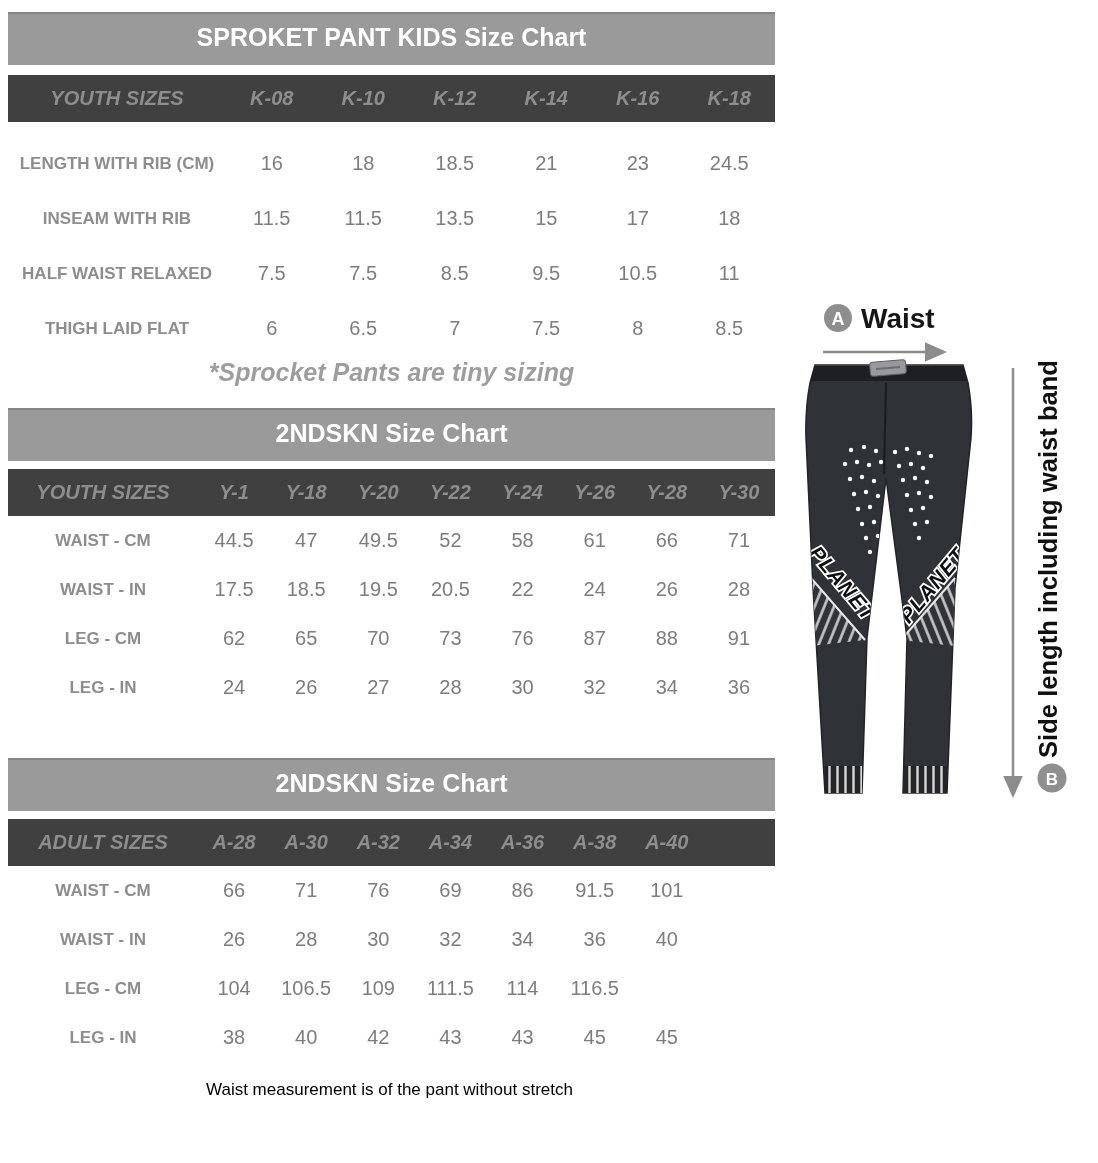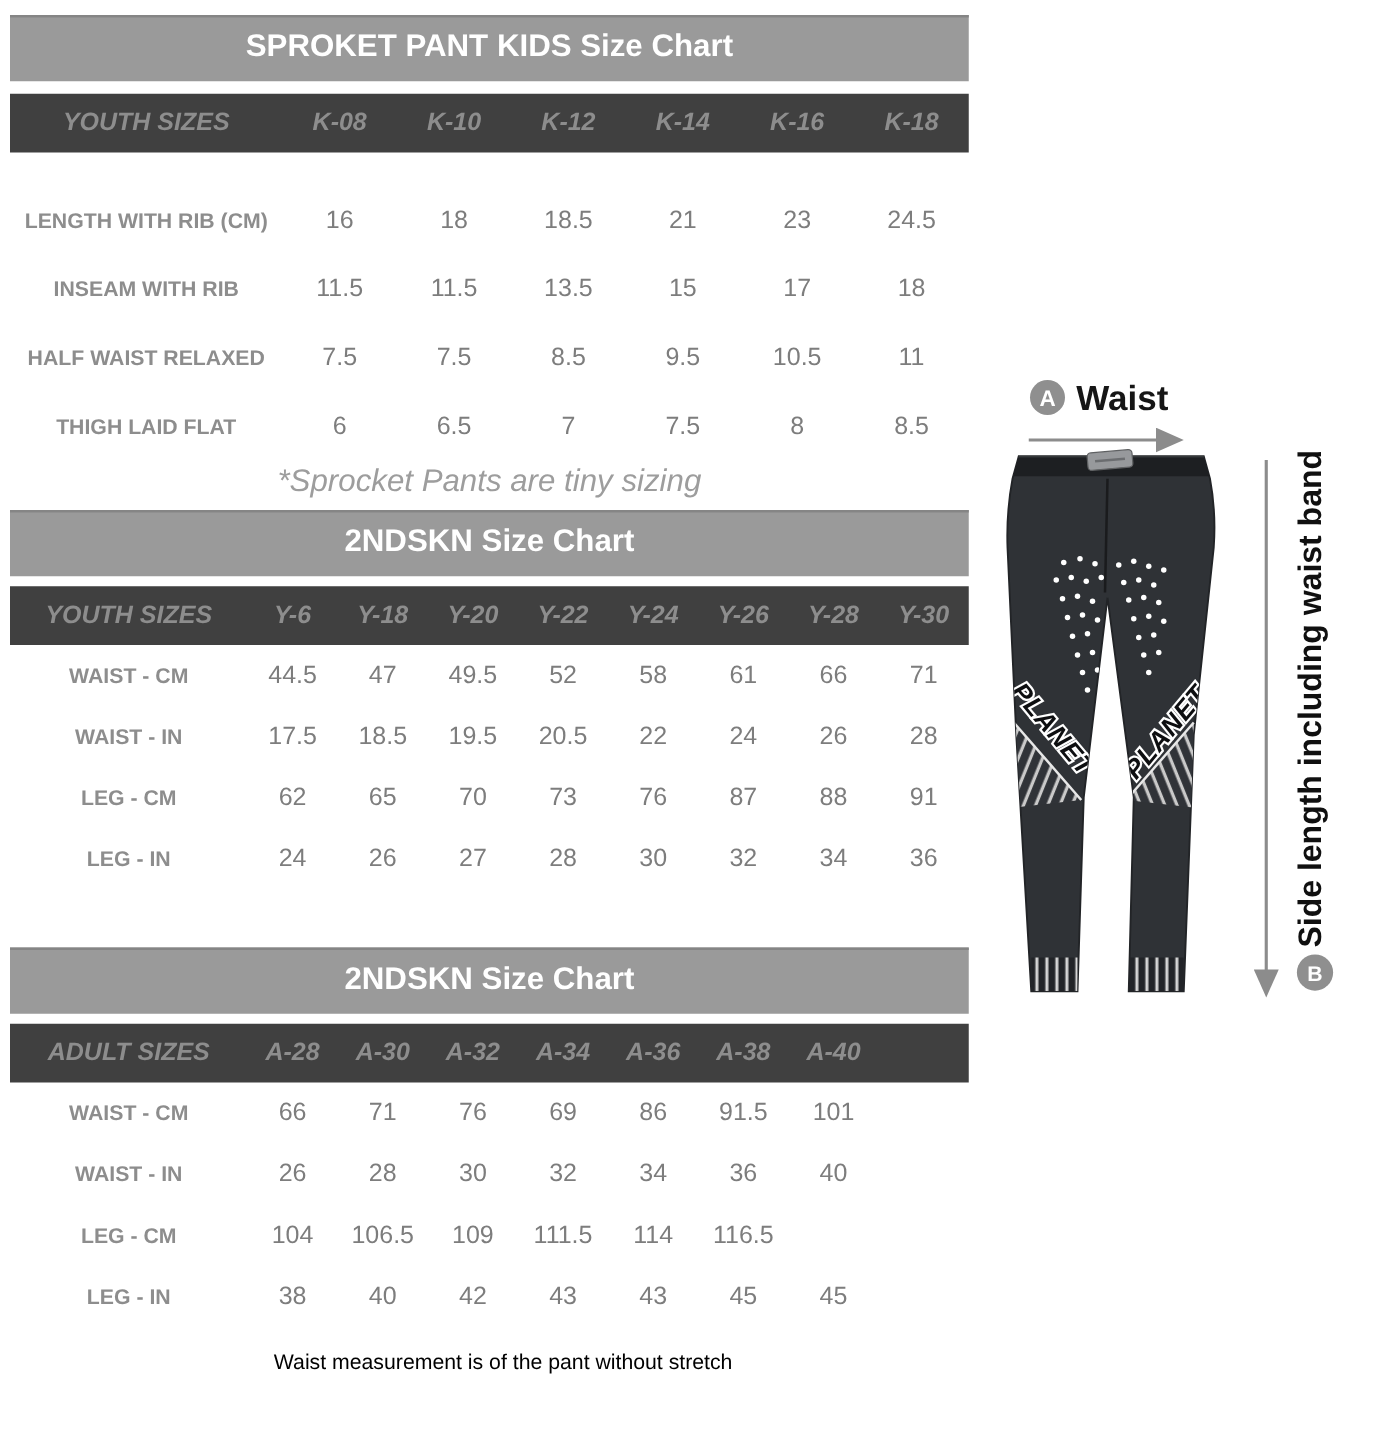--- a/index.html
+++ b/index.html
@@ -19,33 +19,33 @@
     margin-top:10px; height:47px; background:#404040;
     display:grid; align-items:center;font-style:italic;
   }
   .compact .head-row { margin-top:8px; }
   .t1-grid  { grid-template-columns:218px repeat(6,1fr); }
   .t23-grid { grid-template-columns:190px repeat(8,1fr); }
 
   .cell { text-align:center; }
   .head-row .cell { color:#8d8d8d; font-weight:bold; font-size:20px; }
   .rows { padding-top:0; }
-  #table1 .rows { padding-top:27px; }
+  #table1 .rows { padding-top:14px; }
   .data-row { display:grid; align-items:center; height:55px; }
   .compact .data-row { height:49px; }
   .data-row .label-cell { font-size:17px; font-weight:bold; color:#8d8d8d; }
   .data-row .value-cell { font-size:20px; color:#7d7d7d; }
 
   .tiny-note {
     margin-top:2px; text-align:center; font-style:italic;
-    color:#9d9d9d; font-size:25px; line-height:28px;
+    color:#9d9d9d; font-size:25px; line-height:28px;font-weight:bold;
   }
 
   .footnote {
-    position:absolute; left:19px; width:767px; text-align:center;
+    position:absolute; left:6px; width:767px; text-align:center;
     font-size:17px; color:#000000; line-height:24px;
   }
   #footnote1 { top:1078px; }
   #footnote2 { top:1113px; }
 
   .diagram { position:absolute; left:795px; top:288px; width:303px; height:530px; }
 </style>
 </head>
 <body>
 
@@ -100,21 +100,21 @@
           <div class="cell value-cell">8.5</div>
         </div>
       </div>
     <div class="tiny-note">*Sprocket Pants are tiny sizing</div>
   </section>
 
   <section class="size-table compact" id="table2">
     <div class="title-bar">2NDSKN Size Chart</div>
     <div class="head-row t23-grid">
         <div class="cell label-cell">YOUTH SIZES</div>
-        <div class="cell head-cell">Y-6</div>
+        <div class="cell head-cell">Y-1</div>
         <div class="cell head-cell">Y-18</div>
         <div class="cell head-cell">Y-20</div>
         <div class="cell head-cell">Y-22</div>
         <div class="cell head-cell">Y-24</div>
         <div class="cell head-cell">Y-26</div>
         <div class="cell head-cell">Y-28</div>
         <div class="cell head-cell">Y-30</div>
       </div>
     <div class="rows">
         <div class="data-row t23-grid">

